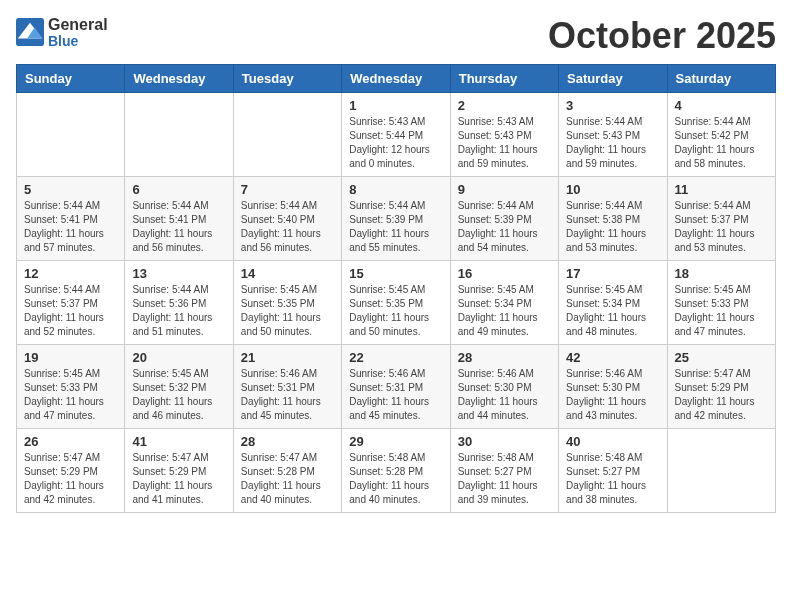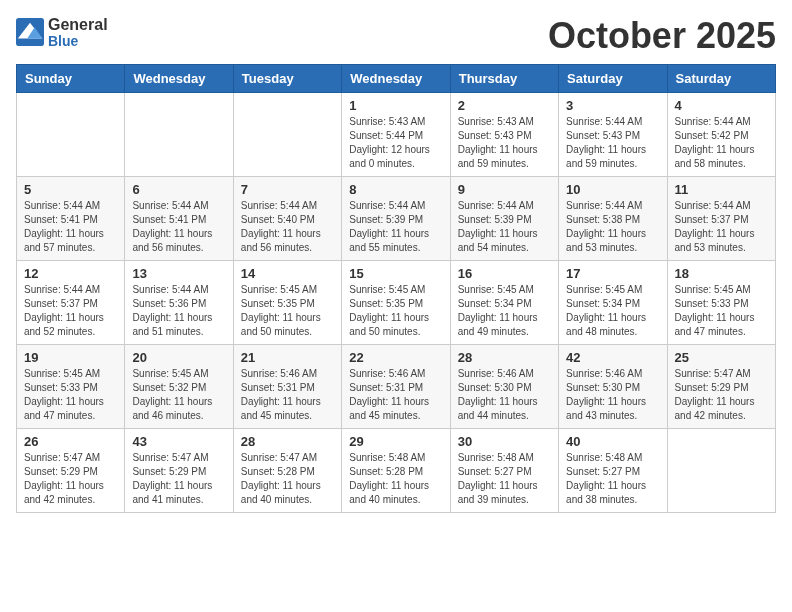--- a/index.html
+++ b/index.html
@@ -317,21 +317,21 @@
       </tr>
       <tr>
         <td>
           <span class="day-number">26</span>
           <div class="day-info" style="white-space: pre-line;">Sunrise: 5:47 AM
 Sunset: 5:29 PM
 Daylight: 11 hours
 and 42 minutes.</div>
         </td>
         <td>
-          <span class="day-number">43</span>
+          <span class="day-number">41</span>
           <div class="day-info" style="white-space: pre-line;">Sunrise: 5:47 AM
 Sunset: 5:29 PM
 Daylight: 11 hours
 and 41 minutes.</div>
         </td>
         <td>
           <span class="day-number">28</span>
           <div class="day-info" style="white-space: pre-line;">Sunrise: 5:47 AM
 Sunset: 5:28 PM
 Daylight: 11 hours

